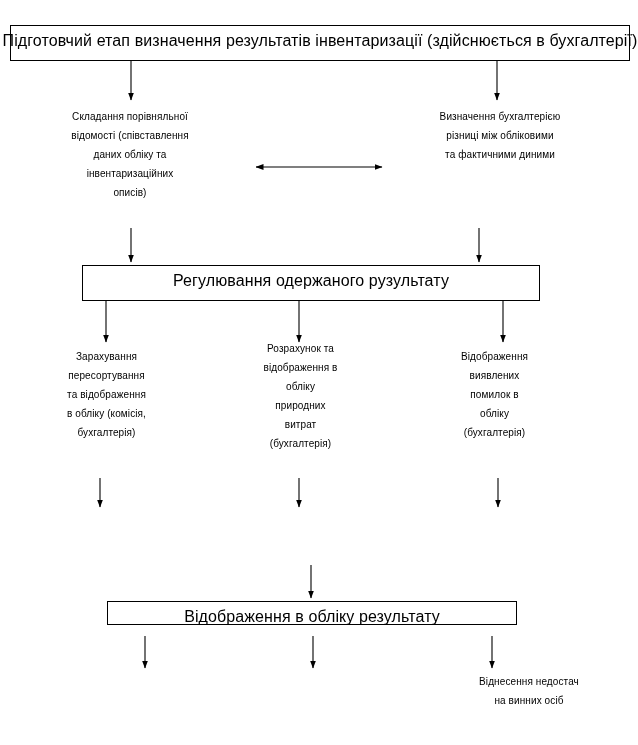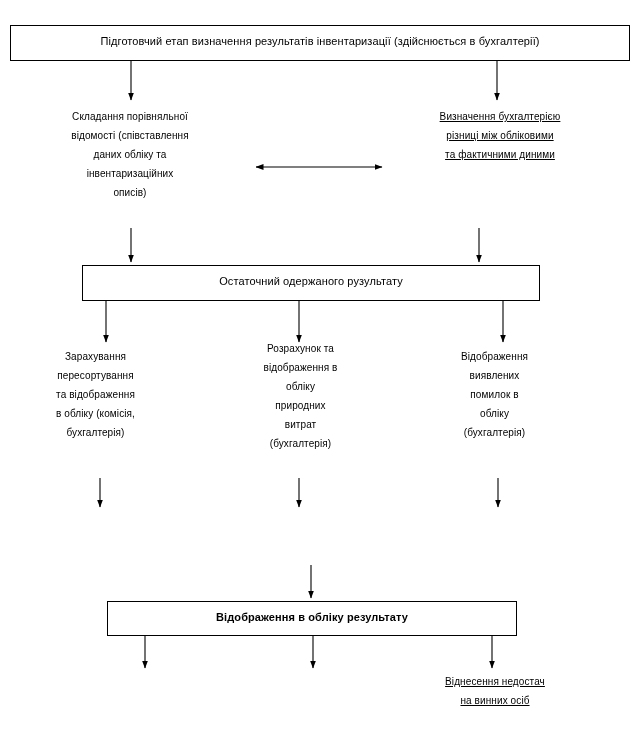--- a/index.html
+++ b/index.html
@@ -29,50 +29,50 @@
     position: absolute;
     box-sizing: border-box;
     border: 1px solid #000000;
     background: #ffffff;
     display: flex;
     align-items: flex-start;
     justify-content: center;
     color: #000000;
   }
   .node-box .node-text {
-    font-size: 11px;
+    font-size: 16px;
     line-height: 14px;
     letter-spacing: 0.1px;
     white-space: nowrap;
     padding-top: 8px;
   }
   .node-plain {
     position: absolute;
     box-sizing: border-box;
     text-align: center;
     color: #000000;
     font-size: 10px;
     line-height: 19px;
     letter-spacing: 0.1px;
     white-space: pre-line;
   }
   
   #box-prep      { left: 10px;  top: 25px;  width: 620px; height: 36px; }
   #box-regulate  { left: 82px;  top: 265px; width: 458px; height: 36px; }
   #box-final     { left: 47px;  top: 510px; width: 529px; height: 55px; }
-  #box-reflect   { left: 107px; top: 601px; width: 410px; height: 35px; font-weight: bold; }
+  #box-reflect   { left: 107px; top: 601px; width: 410px; height: 24px; }
   
   #txt-compare   { left: 30px;  top: 107px; width: 200px; }
-  #txt-diff      { left: 400px; top: 107px; width: 200px; text-decoration: underline; }
-  #txt-regrade   { left: 13px;  top: 347px; width: 165px; }
+  #txt-diff      { left: 400px; top: 107px; width: 200px; }
+  #txt-regrade   { left: 24px;  top: 347px; width: 165px; }
   #txt-natural   { left: 218px; top: 339px; width: 165px; }
   #txt-errors    { left: 412px; top: 347px; width: 165px; }
   #txt-surplus   { left: 30px;  top: 672px; width: 170px; }
   #txt-writeoff  { left: 215px; top: 672px; width: 180px; }
-  #txt-guilty    { left: 400px; top: 672px; width: 190px; text-decoration: underline; }
+  #txt-guilty    { left: 434px; top: 672px; width: 190px; }
 </style>
 </head>
 <body>
 
 <div id="canvas">
 
   <svg class="edges" viewBox="0 0 638 745" xmlns="http://www.w3.org/2000/svg">
     <defs>
       <marker id="arrowEnd" markerWidth="9" markerHeight="9" refX="7.5" refY="3.6" orient="auto" markerUnits="userSpaceOnUse">
         <path d="M0,0.6 L8,3.6 L0,6.6 z" fill="#000000"></path>
@@ -108,21 +108,21 @@
       <line x1="313" y1="636" x2="313" y2="668" marker-end="url(#arrowEnd)"></line>
       <line x1="492" y1="636" x2="492" y2="668" marker-end="url(#arrowEnd)"></line>
     </g>
   </svg>
 
   <div class="node-box" id="box-prep">
     <span class="node-text">Підготовчий етап визначення результатів інвентаризації (здійснюється в бухгалтерії)</span>
   </div>
 
   <div class="node-box" id="box-regulate">
-    <span class="node-text">Остаточний одержаного рузультату</span>
+    <span class="node-text">Регулювання одержаного рузультату</span>
   </div>
 
 
   <div class="node-box" id="box-reflect">
     <span class="node-text">Відображення в обліку результату</span>
   </div>
 
   <div class="node-plain" id="txt-compare">Складання порівняльної
 відомості (співставлення
 даних обліку та

